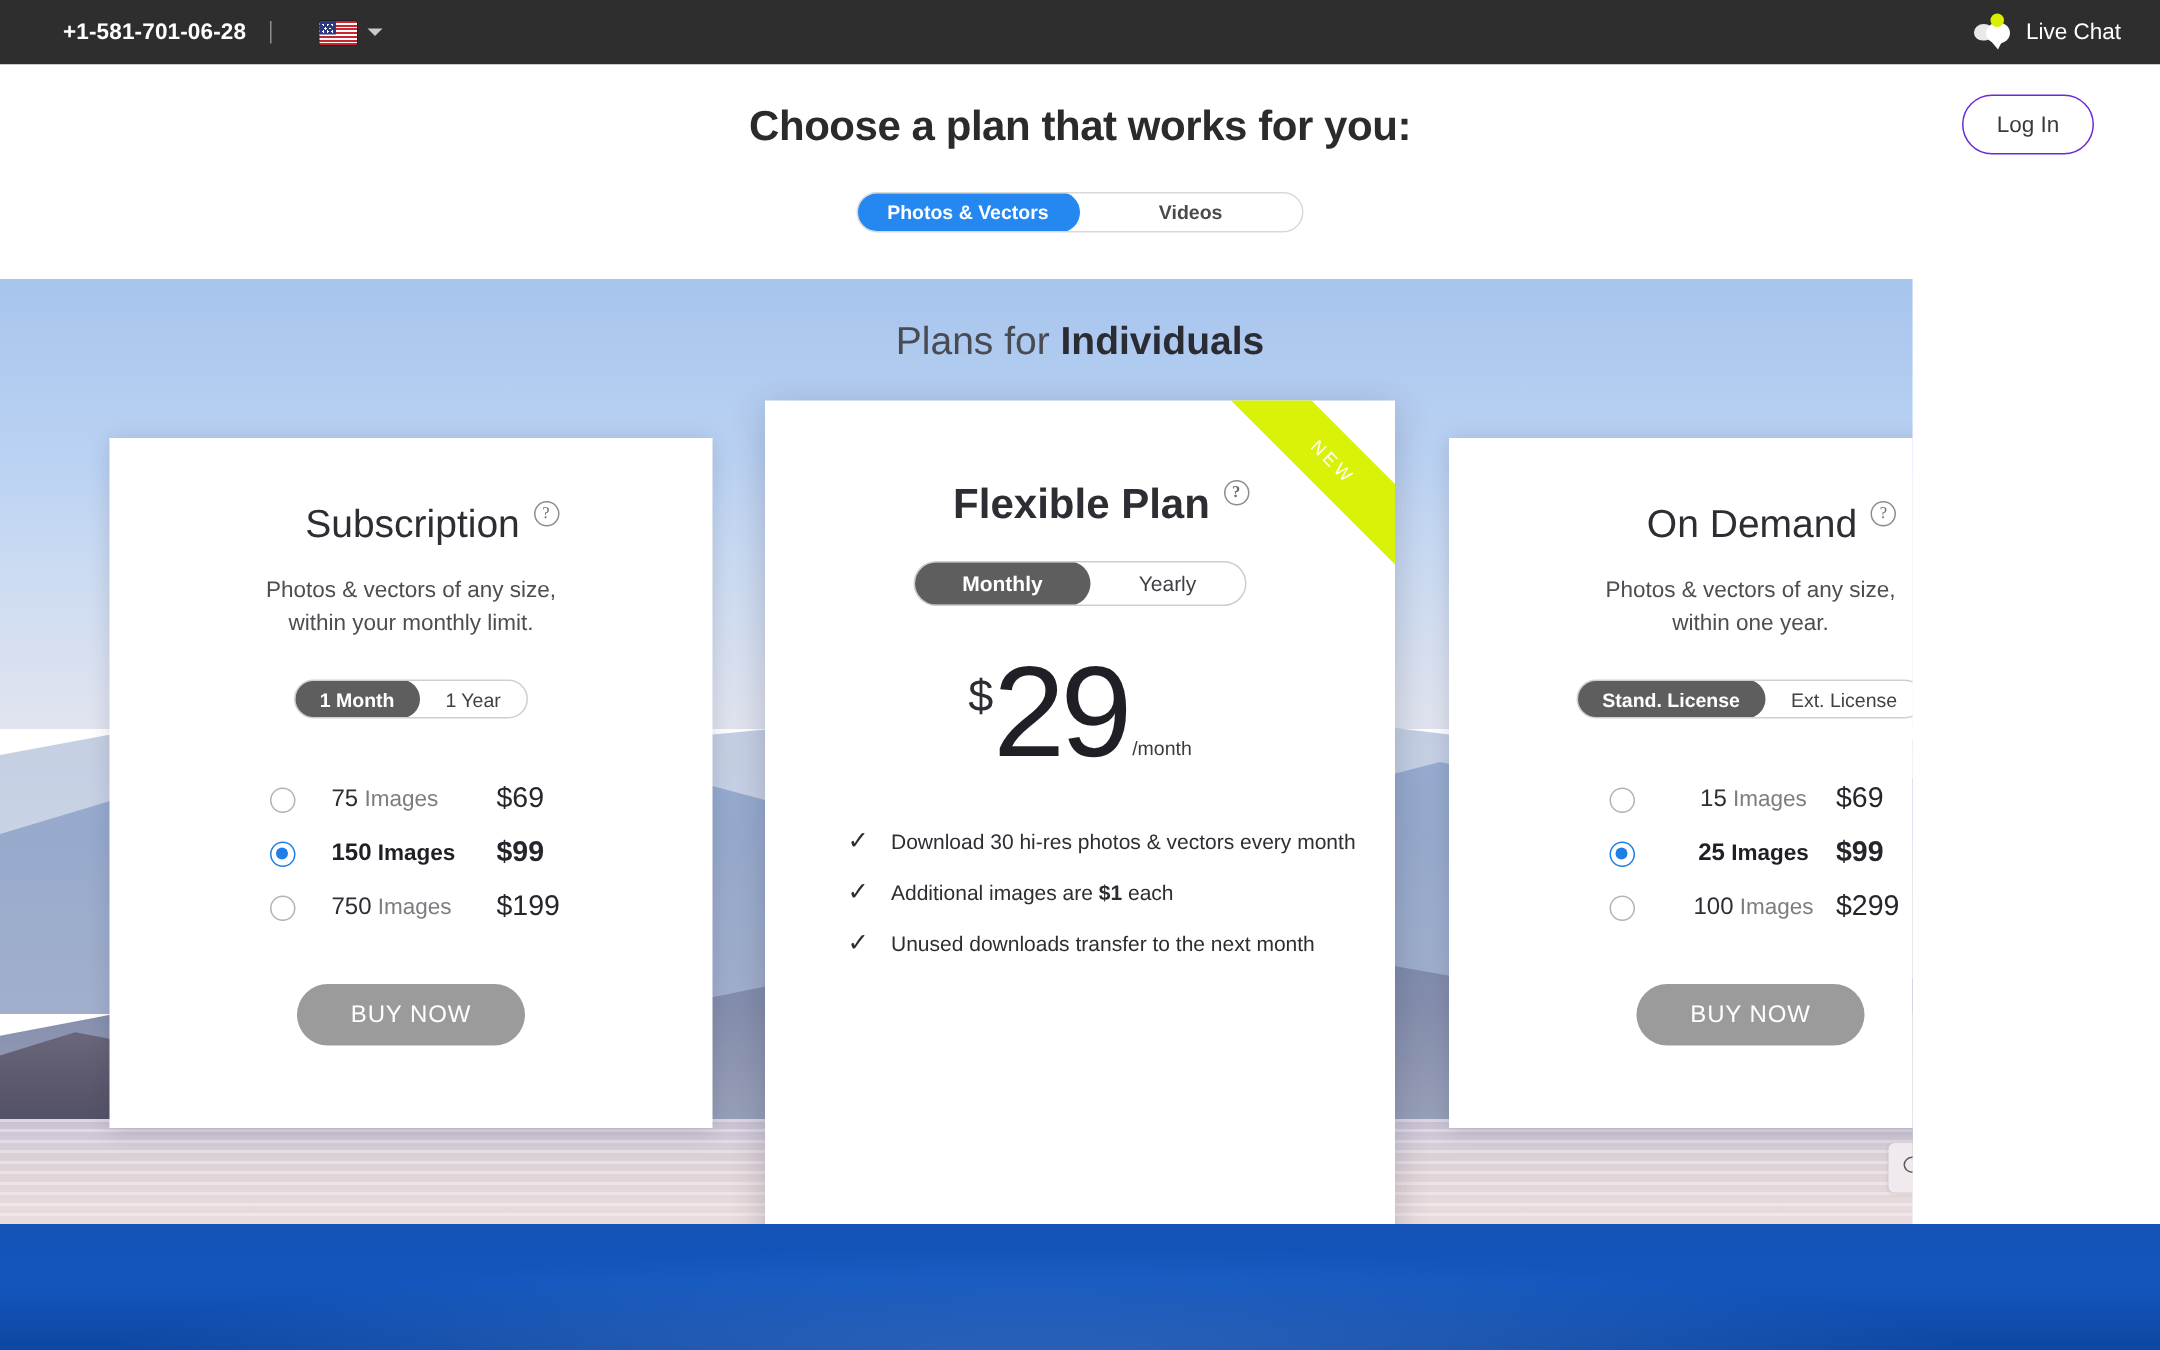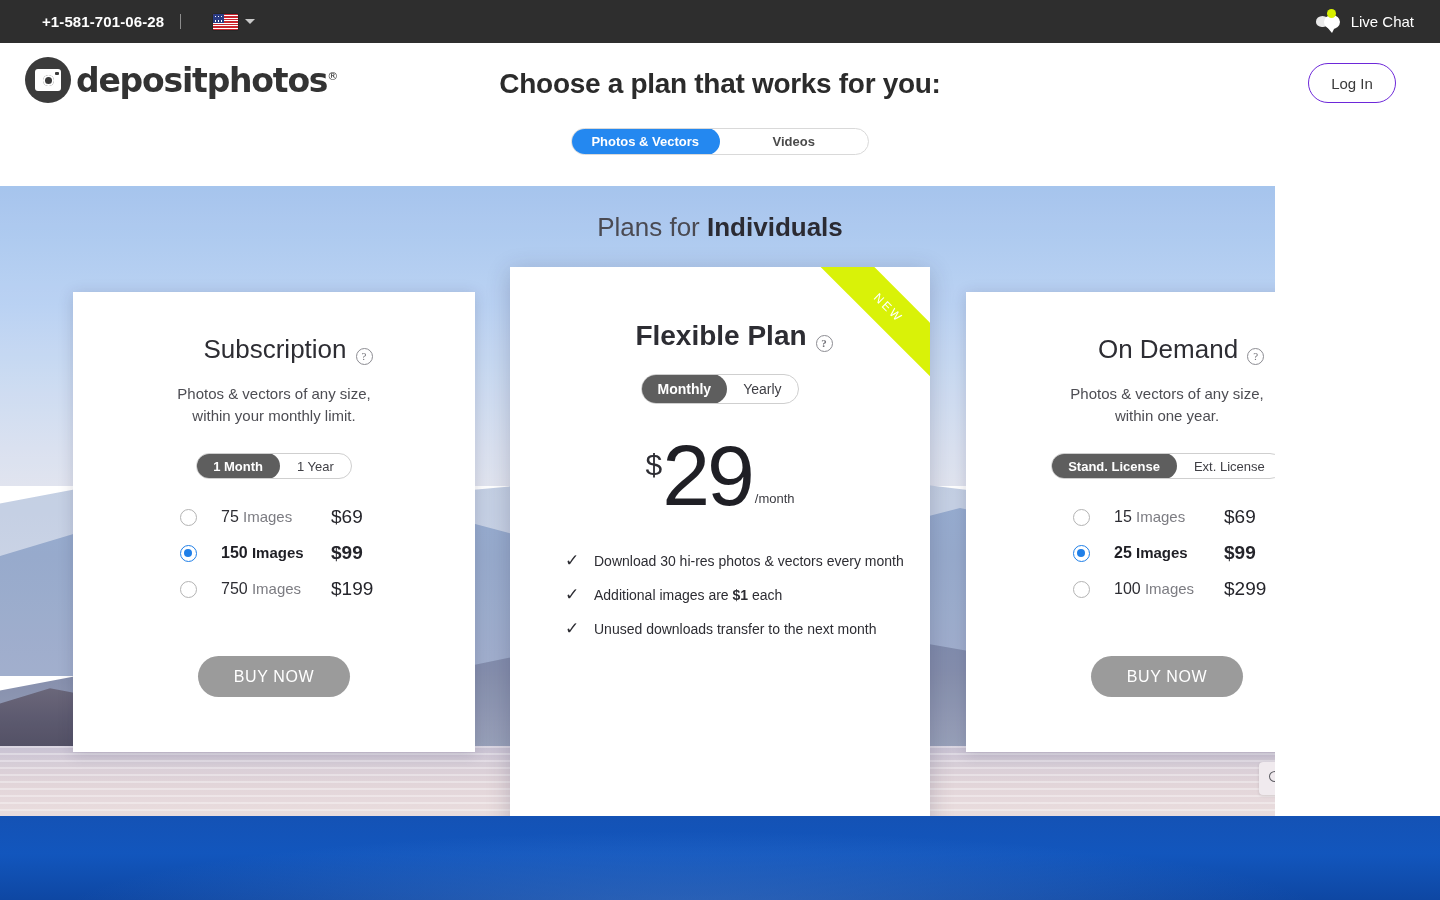--- a/index.html
+++ b/index.html
@@ -197,21 +197,21 @@
   .card-right { left: 966px; }
   .card-center {
     left: 510px; top: 81px; width: 420px; height: 672px;
     box-shadow: 0 4px 22px rgba(40,40,70,.24);
     overflow: hidden;
   }
 
   .card-title {
     text-align: center; font-size: 26px; color: #2d2d33;
     font-family: "Liberation Sans", sans-serif;
-    display: flex; align-items: flex-end; justify-content: center; gap: 9px; margin-left: 28px;
+    display: flex; align-items: flex-start; justify-content: center; gap: 9px; margin-left: 28px;
   }
   .card-side .card-title { margin-top: 42px; }
   .card-center .card-title { margin-top: 53px; font-size: 28px; font-weight: bold; }
   .qmark {
     width: 17px; height: 17px; border-radius: 50%;
     border: 1.3px solid #8c8c92; color: #6f6f76;
     font-size: 11px; line-height: 15px; text-align: center;
     font-family: "Liberation Serif", serif; cursor: pointer; flex: none;
   }
   .card-desc {
@@ -228,24 +228,24 @@
   .seg .opt {
     display: flex; align-items: center; justify-content: center;
     font-size: 13px; color: #3f3f45; cursor: pointer;
     padding: 0 17px; white-space: nowrap;
   }
   .seg .opt.active {
     background: #5e5e5e; color: #ffffff; font-weight: bold;
     border-radius: 13px; margin: -1px 0 -1px -1px; height: 26px;
   }
   .seg-center { margin-top: 22px; height: 30px; border-radius: 15px; }
-  .seg-center .opt { font-size: 14px; padding: 0 16px; }
+  .seg-center .opt { font-size: 14px; padding: 0 32px; }
   .seg-center .opt.active { border-radius: 15px; height: 30px; }
 
-  .opts { margin-top: 20px; padding: 0 0 0 0; }
+  .opts { margin-top: 36px; padding: 0 0 0 0; }
   .opt-row {
     display: flex; align-items: center;
     height: 36px; cursor: pointer;
   }
   .radio {
     width: 17px; height: 17px; border-radius: 50%;
     border: 1.4px solid #b3b3b3; background: #fff; flex: none;
     position: relative;
   }
   .radio.sel { border-color: #1f7fe8; }
@@ -368,26 +368,20 @@
       <span class="chat-icon">
         <span class="b1"></span>
           <span class="b2"></span>
           <span class="dot"></span>
       </span>
       <span class="live-chat-label">Live Chat</span>
     </div>
   </div>
 
   <div class="header">
-    <div class="logo">
-      <span class="cam">
-          <span class="lens-dot"></span>
-        </span>
-      <span class="logo-text"><span>depositphotos</span><span class="logo-reg">®</span></span>
-    </div>
 
     <div class="header-title">Choose a plan that works for you:</div>
 
     <div class="seg-top">
       <div class="opt active">Photos &amp; Vectors</div>
       <div class="opt">Videos</div>
     </div>
 
     <div class="login-btn">Log In</div>
   </div>
@@ -478,21 +472,21 @@
         <span class="qmark">?</span>
       </div>
       <div class="card-desc">
         <div>Photos &amp; vectors of any size,</div>
         <div>within one year.</div>
       </div>
       <div class="seg">
         <div class="opt active">Stand. License</div>
         <div class="opt">Ext. License</div>
       </div>
-      <div class="opts" style="margin-left:0;padding-left:107px;">
+      <div class="opts" style="margin-left:0;padding-left:107px;text-align:center;">
         <div class="opt-row">
           <span class="radio"></span>
           <span class="opt-label"><span class="num">15</span> <span>Images</span></span>
           <span class="opt-price">$69</span>
         </div>
         <div class="opt-row sel">
           <span class="radio sel"></span>
           <span class="opt-label"><span class="num">25</span> <span>Images</span></span>
           <span class="opt-price">$99</span>
         </div>

